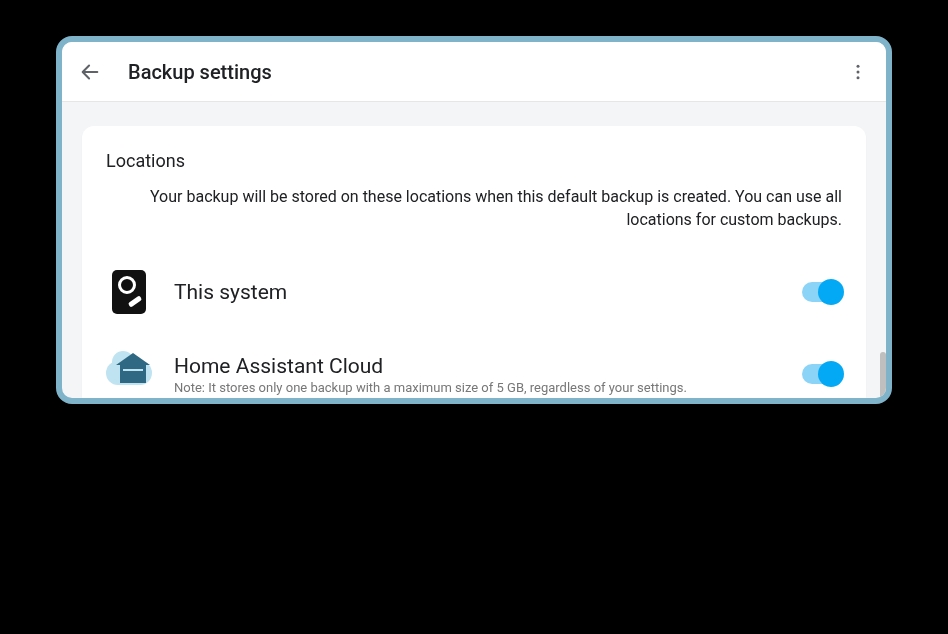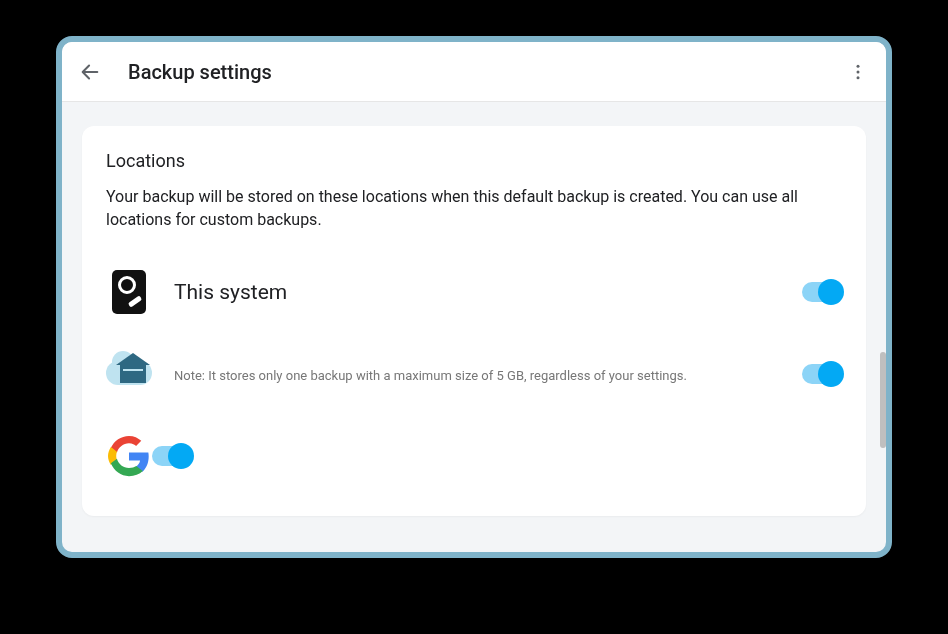--- a/index.html
+++ b/index.html
@@ -10,21 +10,21 @@
     width: 948px;
     height: 634px;
     overflow: hidden;
     position: relative;
   }
   .frame {
     position: absolute;
     left: 56px;
     top: 36px;
     width: 836px;
-    height: 522px;
+    height: 368px;
     background: #f3f5f7;
     border: 6px solid #7fb3c9;
     border-radius: 16px;
     overflow: hidden;
   }
   .topbar {
     background: #fff;
     height: 60px;
     border-bottom: 1px solid #e6e6e6;
     display: flex;
@@ -71,20 +71,21 @@
     font-size: 18px;
     font-weight: 400;
     color: #202124;
     margin: 0 0 14px 0;
   }
   .card-desc {
     font-size: 16px;
     line-height: 1.45;
     color: #202124;
     margin: 0 0 20px 0;
+    text-align: right;
   }
   .row {
     display: flex;
     align-items: center;
     padding: 18px 0;
   }
   .row-icon {
     width: 46px;
     height: 46px;
     flex-shrink: 0;
@@ -238,20 +239,21 @@
       <div class="row">
         <div class="row-icon">
           <div class="cloud-wrap">
             <div class="cloud"></div>
             <div class="house">
                 <div class="house-line"></div>
               </div>
           </div>
         </div>
         <div class="row-text">
+          <div class="row-label">Home Assistant Cloud</div>
           <div class="row-note">Note: It stores only one backup with a maximum size of 5 GB, regardless of your settings.</div>
         </div>
         <div class="toggle"></div>
       </div>
 
       <div class="row">
         <div class="row-icon">
           <svg width="42" height="42" viewBox="0 0 48 48">
             <path fill="#EA4335" d="M24 9.5c3.9 0 6.6 1.7 8.1 3.1l5.9-5.9C34.4 3.1 29.7 1 24 1 14.8 1 6.9 6.6 3.3 14.7l6.9 5.4C12 14 17.5 9.5 24 9.5z"></path>
             <path fill="#4285F4" d="M46.5 24.5c0-1.6-.1-3.1-.4-4.5H24v9h12.7c-.6 3-2.3 5.5-4.9 7.2l7.5 5.8C43.8 37.9 46.5 31.8 46.5 24.5z"></path>

